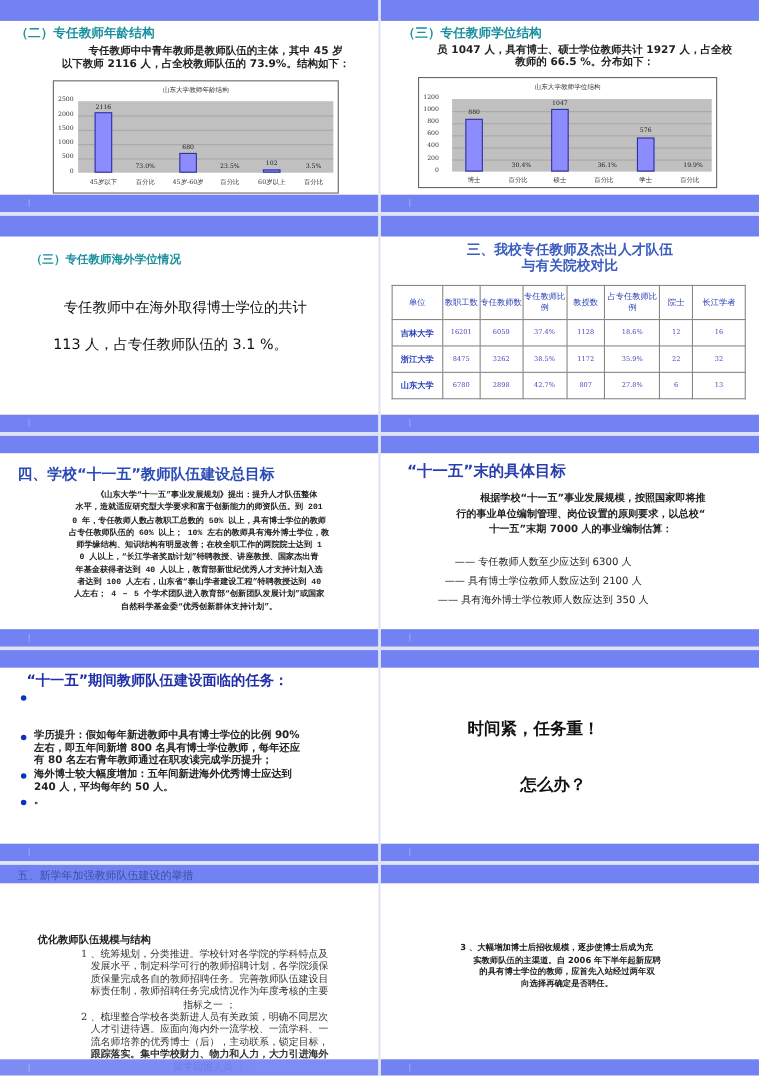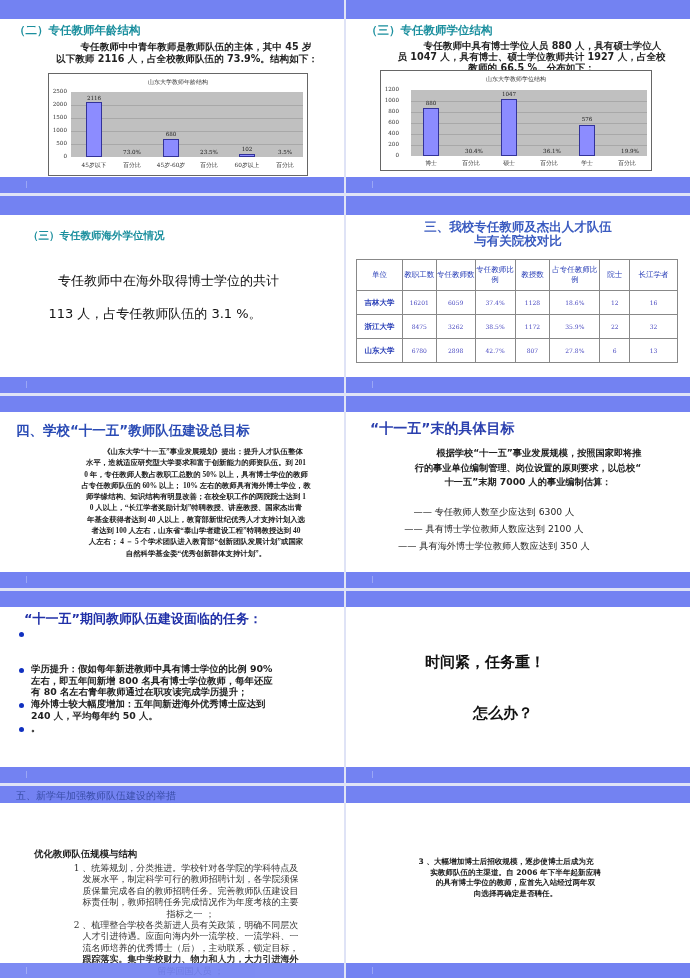--- a/index.html
+++ b/index.html
@@ -72,21 +72,20 @@
     </div>
     <div class="band-bot">
         <div class="tick"></div>
       </div>
   </div>
 
   <div class="slide" style="left:346px;top:0;height:193px;">
     <div class="band-top"></div>
     <div class="h-teal" style="left:20px;top:23px;">（三）专任教师学位结构</div>
     <div class="p" style="left:33px;top:40px;width:305px;line-height:11px;">
-      <div style="padding-left:22px;">专任教师中具有博士学位人员 880 人，具有硕士学位人</div>
       <div>员 1047 人，具有博士、硕士学位教师共计 1927 人，占全校</div>
       <div>教师的 66.5 %。分布如下：</div>
     </div>
     <div class="chart" style="left:34px;top:70px;width:272px;height:101px;">
       <div class="ctitle">山东大学教师学位结构</div>
       <div class="ytick" style="left:-4px;top:15px;">1200</div>
       <div class="ytick" style="left:-4px;top:26px;">1000</div>
       <div class="ytick" style="left:-4px;top:37px;">800</div>
       <div class="ytick" style="left:-4px;top:48px;">600</div>
       <div class="ytick" style="left:-4px;top:59px;">400</div>
@@ -183,21 +182,21 @@
     </tbody>
       </table>
     <div class="band-bot">
         <div class="tick"></div>
       </div>
   </div>
 
   <div class="slide" style="left:0;top:396px;height:192px;">
     <div class="band-top" style="height:16px;"></div>
     <div class="h-blue" style="left:16px;top:26px;font-size:13.5px;color:#2a4bb5;">四、学校“十一五”教师队伍建设总目标</div>
-    <div class="p" style="left:36px;top:50px;width:290px;font-size:7.4px;line-height:11.3px;font-family:Liberation Serif, serif;margin-left:15px;">
+    <div class="p" style="left:36px;top:50px;width:290px;font-size:7.4px;line-height:11.3px;font-family:Liberation Mono, monospace;">
       <div style="padding-left:14px;">《山东大学“十一五”事业发展规划》提出：提升人才队伍整体</div>
       <div>水平，造就适应研究型大学要求和富于创新能力的师资队伍。到 201</div>
       <div>0 年，专任教师人数占教职工总数的 50% 以上，具有博士学位的教师</div>
       <div>占专任教师队伍的 60% 以上； 10% 左右的教师具有海外博士学位，教</div>
       <div>师学缘结构、知识结构有明显改善；在校全职工作的两院院士达到 1</div>
       <div>0 人以上，“长江学者奖励计划”特聘教授、讲座教授、国家杰出青</div>
       <div>年基金获得者达到 40 人以上，教育部新世纪优秀人才支持计划入选</div>
       <div>者达到 100 人左右，山东省“泰山学者建设工程”特聘教授达到 40</div>
       <div>人左右； 4 － 5 个学术团队进入教育部“创新团队发展计划”或国家</div>
       <div>自然科学基金委“优秀创新群体支持计划”。</div>

